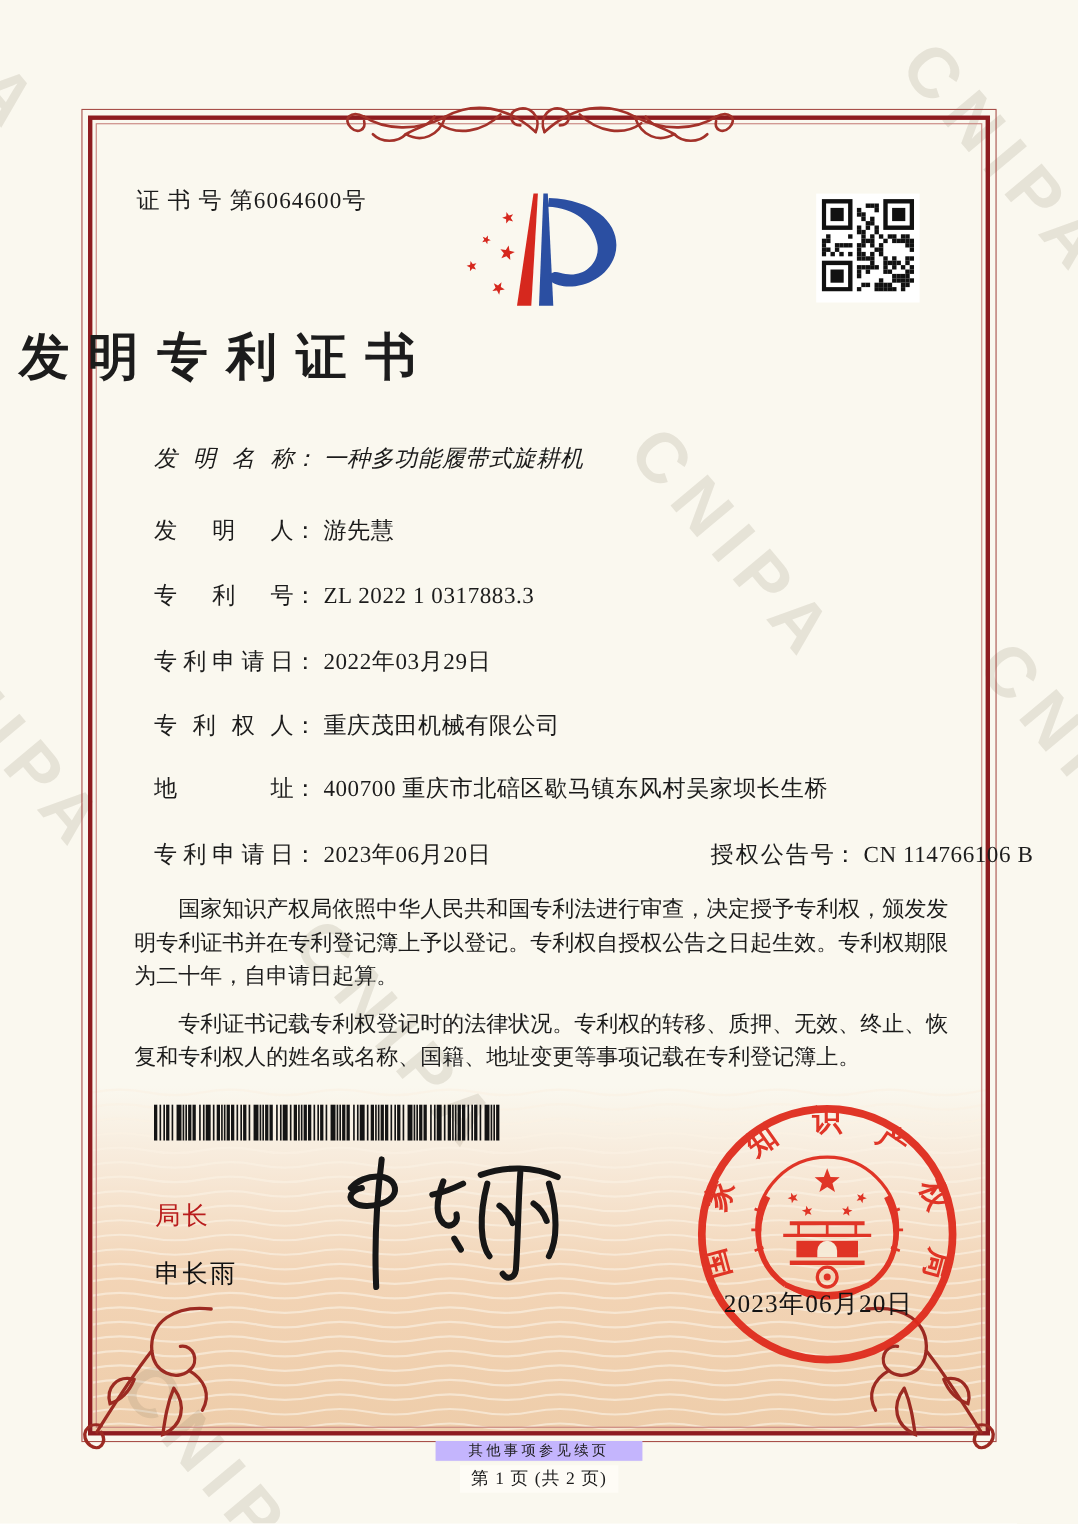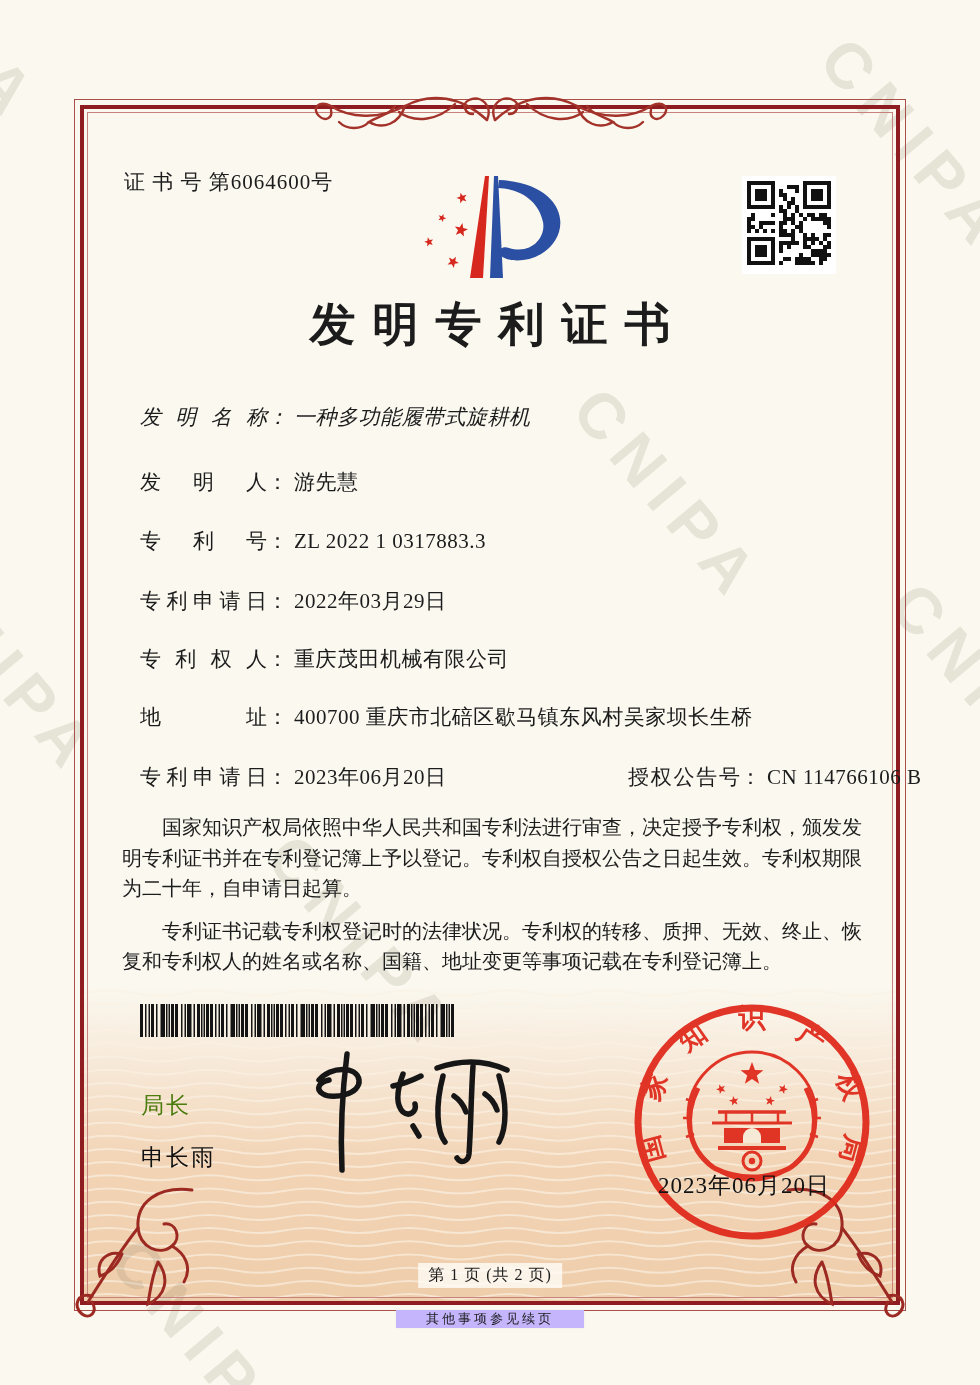--- a/index.html
+++ b/index.html
@@ -18,55 +18,55 @@
 
   
   .wm{position:absolute;z-index:1;font-family:"Liberation Sans","DejaVu Sans",sans-serif;
       font-weight:bold;font-size:64px;letter-spacing:12px;color:rgba(128,118,96,0.16);
       transform:translate(-50%,-50%) rotate(50deg);white-space:nowrap;pointer-events:none;}
 
   
   .cert-no{position:absolute;left:124px;top:168px;font-size:21px;letter-spacing:1px;z-index:3;}
   .logo{position:absolute;left:398px;top:158px;z-index:3;}
   .qr-box{position:absolute;left:742px;top:176px;background:#ffffff;padding:5px;z-index:3;}
-  .title{position:absolute;left:0;top:294px;width:100%;text-align:center;font-size:46px;font-weight:bold;
+  .title{position:absolute;left:0;top:294px;width:100%;font-size:46px;font-weight:bold;
          letter-spacing:17px;text-indent:17px;z-index:3;}
 
   
   .field-row{position:absolute;left:140px;font-size:21px;z-index:3;white-space:nowrap;}
   .f-label{display:inline-block;width:127px;text-align:justify;text-align-last:justify;text-justify:inter-character;vertical-align:bottom;}
   .colon{display:inline-block;margin-right:6px;}
   .f-value{letter-spacing:0.5px;}
   .grant-pair{position:absolute;left:488px;top:0;}
-  .grant-pair .f-label{width:112px;}
+  .grant-pair .f-label{width:112px;margin-left:18px;}
 
   
   .statements{position:absolute;left:122px;top:812px;width:740px;font-size:20px;line-height:30.5px;
               text-align:justify;z-index:3;}
   .statements p{margin:0;text-indent:2em;}
   .statements p + p{margin-top:12px;}
 
   
   .barcode{position:absolute;left:140px;top:1004px;z-index:3;}
   .director-title{position:absolute;left:141px;top:1090px;font-size:23px;letter-spacing:2px;z-index:3;
-      font-family:"Liberation Sans","DejaVu Sans",sans-serif;color:#4d7c0f;}
+      font-family:"Liberation Sans","DejaVu Sans",sans-serif;color:#b91c1c;}
   .director-name{position:absolute;left:141px;top:1142px;font-size:23px;letter-spacing:2px;z-index:3;
       font-family:"Liberation Sans","DejaVu Sans",sans-serif;color:#111;text-align:right;}
   .signature{position:absolute;left:285px;top:1046px;z-index:4;}
   .seal{position:absolute;left:622px;top:992px;z-index:5;opacity:0.94;}
   .seal-date{position:absolute;left:638px;top:1170px;width:212px;text-align:center;font-size:23px;
              color:#131313;z-index:6;letter-spacing:1px;}
 
   
   .top-flourish{position:absolute;left:300px;top:80px;z-index:4;}
   .corner-bl{position:absolute;left:74px;top:1184px;z-index:4;}
   .corner-br{position:absolute;left:786px;top:1184px;z-index:4;}
 
   
-  .page-info{position:absolute;left:50%;top:1263px;transform:translateX(-50%);font-size:16px;z-index:3;
+  .page-info{position:absolute;left:50%;top:1332px;transform:translateX(-50%);font-size:16px;z-index:3;
              background:rgba(255,253,248,0.8);padding:2px 10px;letter-spacing:1px;}
   .continuation{position:absolute;left:50%;top:1310px;transform:translateX(-50%);font-size:13px;z-index:3;
                 background:#c4b5fd;padding:0 30px;letter-spacing:3px;box-shadow:0 0 2px rgba(0,0,0,0.06);}
 </style>
 </head>
 <body>
 
 <div class="page">
 
   <div class="peach-band">

